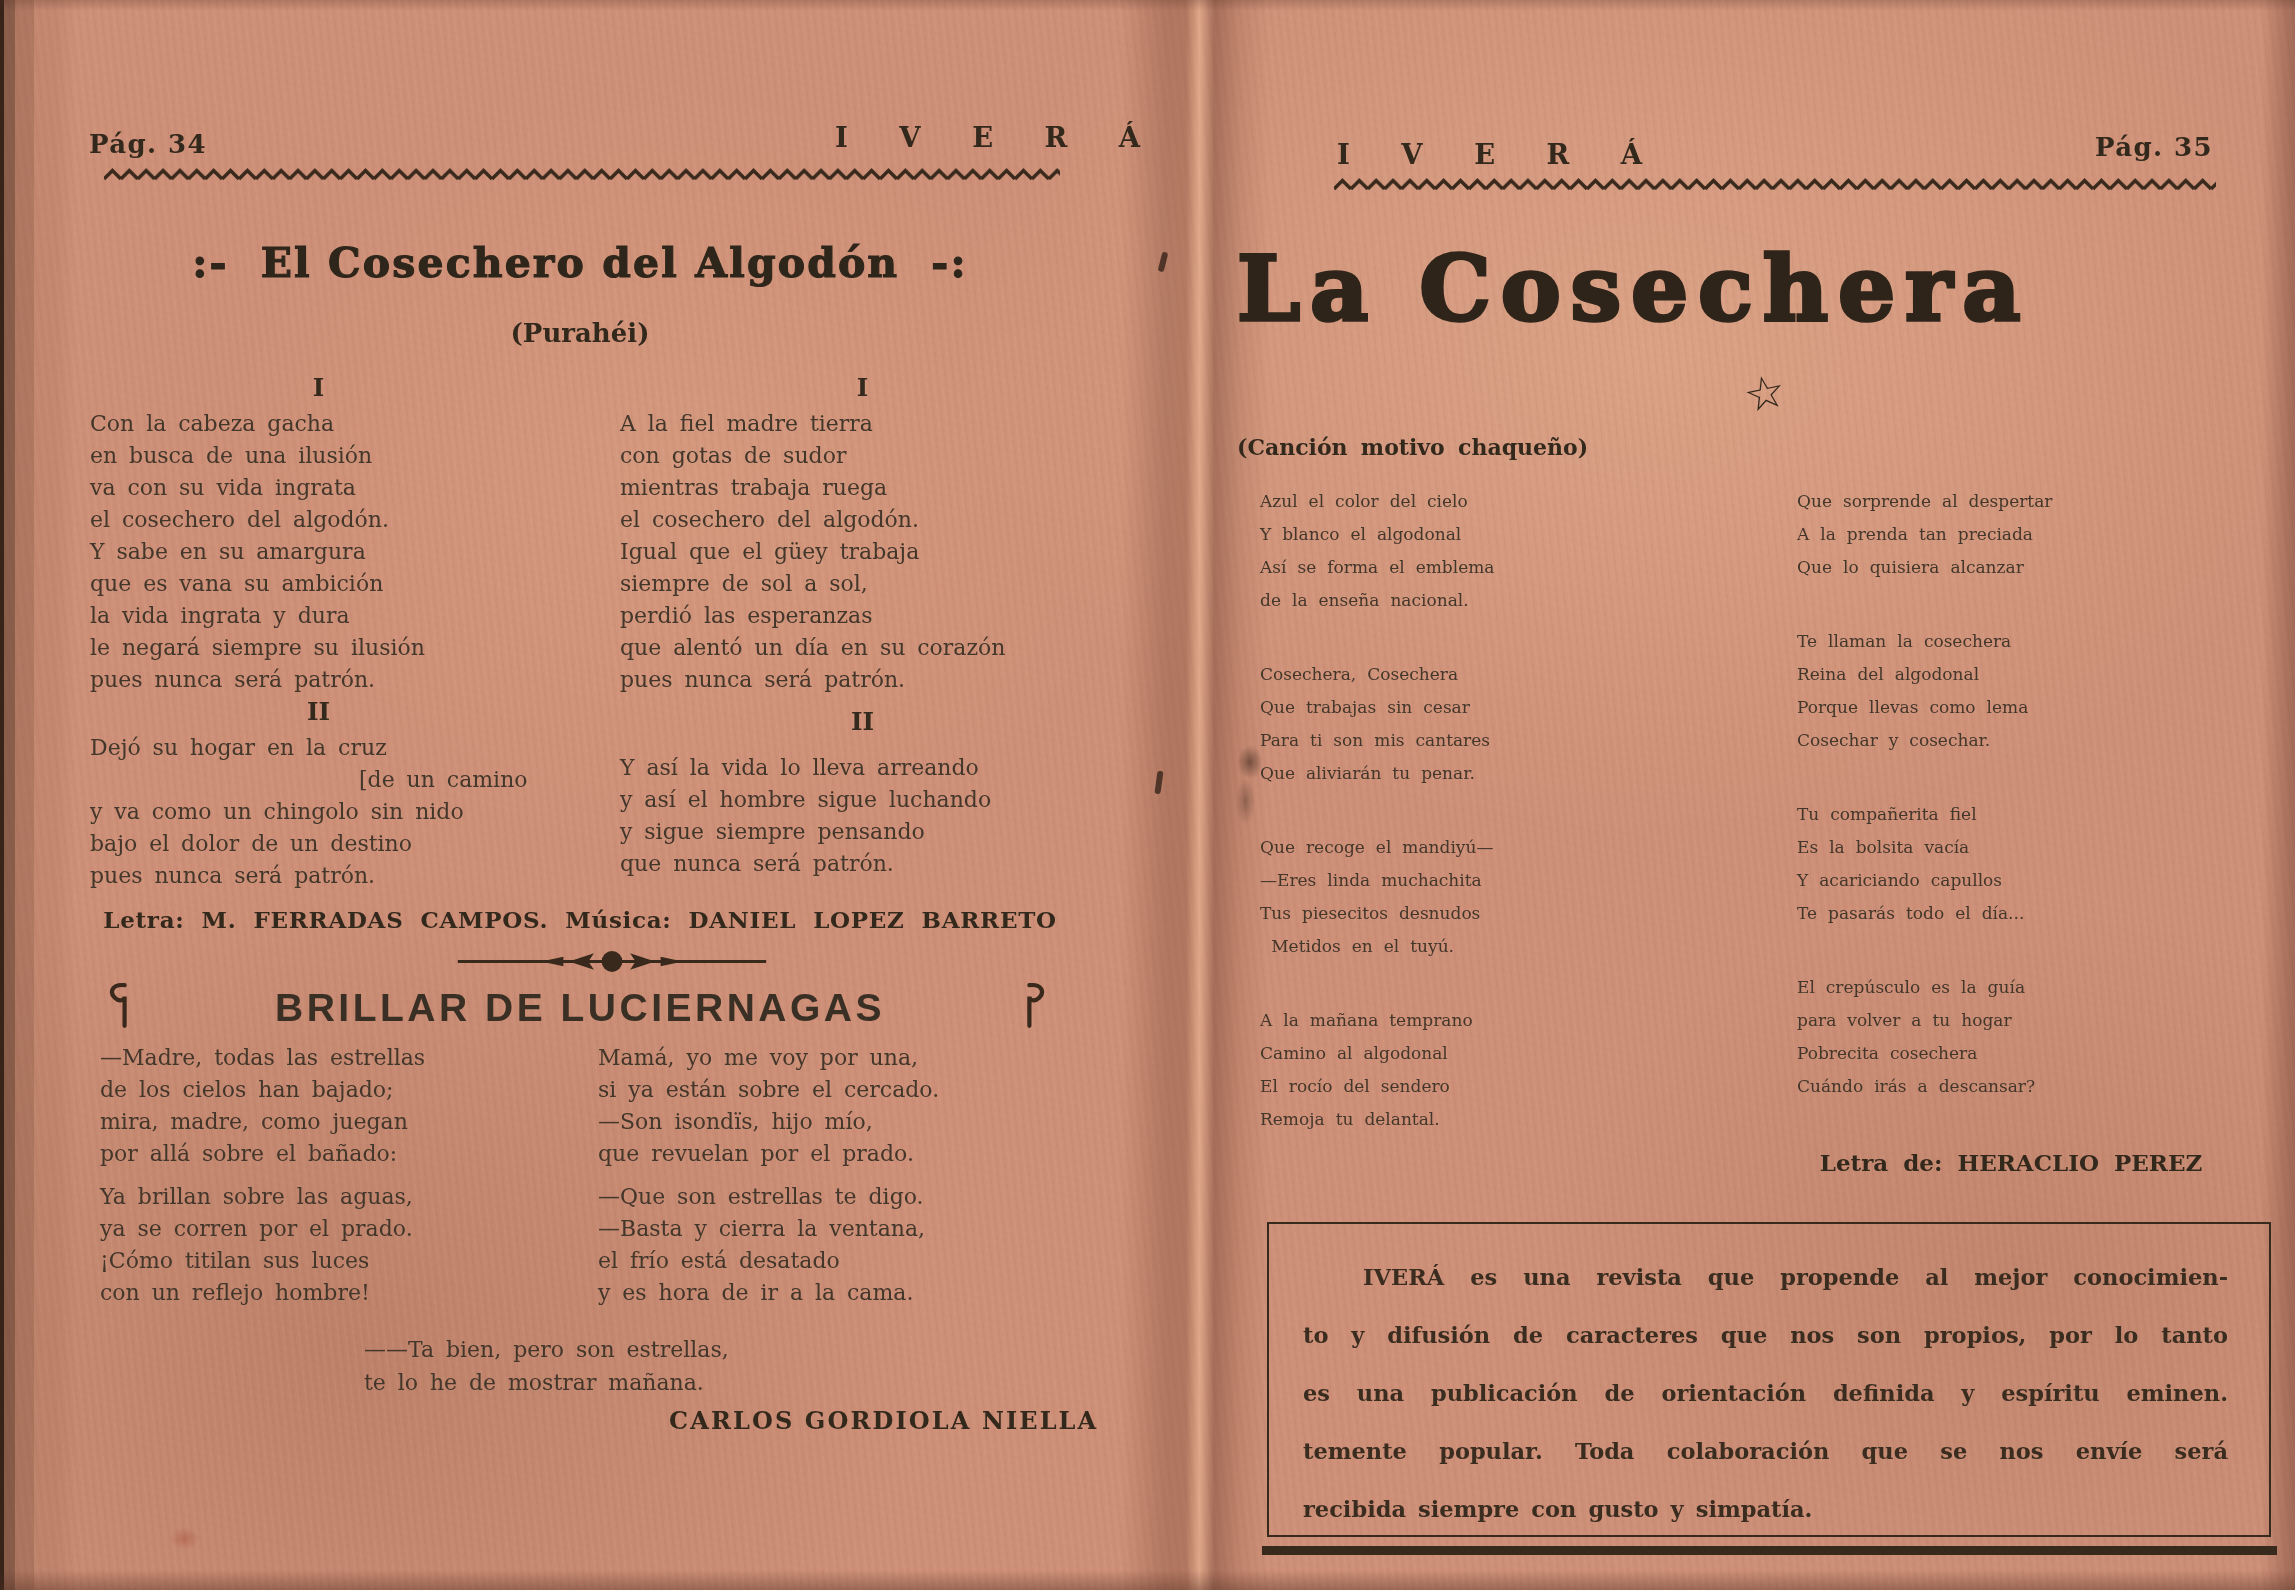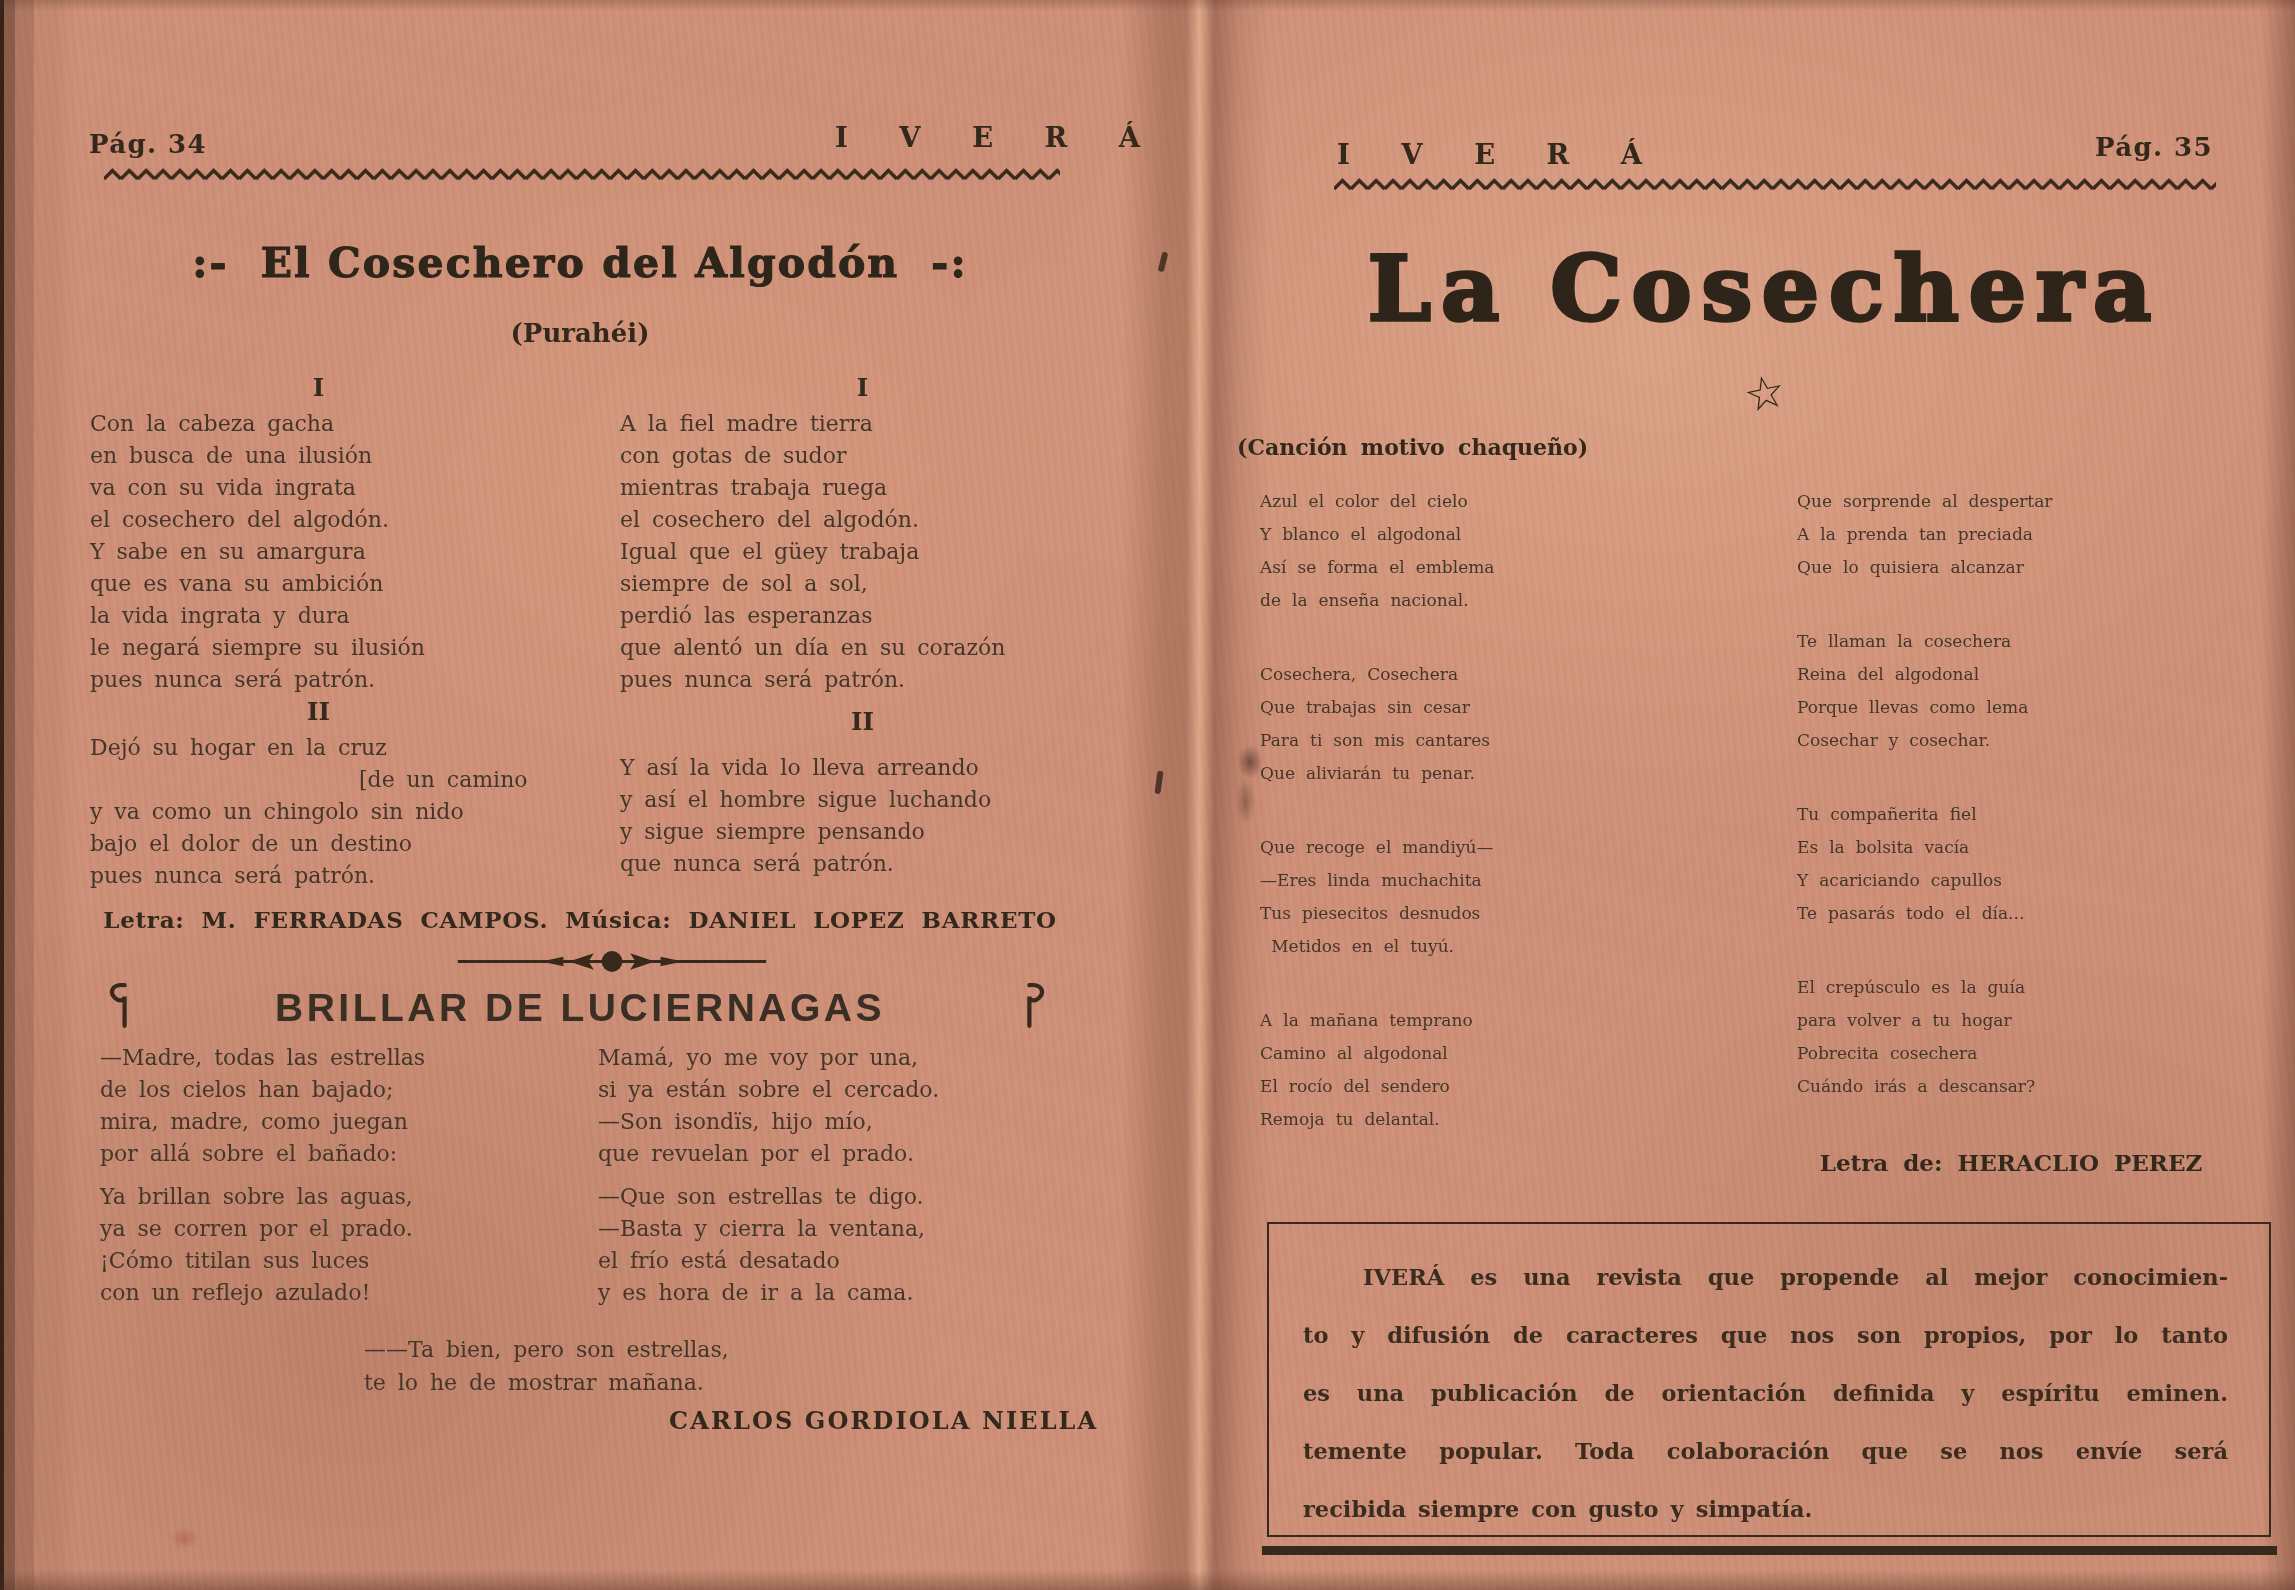--- a/index.html
+++ b/index.html
@@ -57,21 +57,21 @@
   .orn{position:absolute}
   #s2-title{position:absolute;left:49px;top:986px;width:1062px;text-align:center;
     font-family:"Liberation Sans","DejaVu Sans",sans-serif;font-size:39px;font-weight:bold;letter-spacing:3.5px;color:#3a2f24;white-space:nowrap}
   #s2c1{left:100px;top:1042px;width:450px}
   #s2c2{left:598px;top:1042px;width:485px}
   .gap{margin-top:11.2px}
   #closing{position:absolute;left:364px;top:1333px;width:534px}
   #closing .vline{line-height:33px}
   #author{position:absolute;left:669px;top:1406px;font-size:24px;font-weight:bold;letter-spacing:2.1px;color:#33281c;white-space:nowrap}
 
-  #rp-title{position:absolute;left:1237px;top:236px;width:1055px;text-align:center;font-size:90px;line-height:105px;
+  #rp-title{position:absolute;left:1237px;top:236px;width:1055px;font-size:90px;line-height:105px;
     font-weight:bold;letter-spacing:9.8px;color:#2e241a;-webkit-text-stroke:3.5px #2e241a;white-space:nowrap}
   #rp-star{position:absolute;left:1237px;top:366px;width:1055px;text-align:center;font-size:46px;color:#33281c}
   #rp-star span{display:inline-block;transform:rotate(-12deg)}
   #rp-subtitle{position:absolute;left:1237px;top:434px;width:1055px;text-align:left;font-size:22px;font-weight:bold;color:#33281c;word-spacing:5.6px}
   #rpc1{left:1260px;top:485px;width:485px}
   #rpc2{left:1797px;top:485px;width:492px}
   .rp .vline{font-size:17px;line-height:33px;word-spacing:5.6px}
   .rstz{margin-bottom:41px}
   #rpc1 .rstz:nth-of-type(3) .vline:last-child{padding-left:11.2px}
   #rp-credit{position:absolute;left:1779px;top:1149px;width:464px;text-align:center;font-size:23px;font-weight:bold;color:#33281c;word-spacing:7px;white-space:nowrap}
@@ -186,21 +186,21 @@
     <div>
         <div class="vline">—Madre, todas las estrellas</div>
         <div class="vline">de los cielos han bajado;</div>
         <div class="vline">mira, madre, como juegan</div>
         <div class="vline">por allá sobre el bañado:</div>
       </div>
     <div class="gap">
         <div class="vline">Ya brillan sobre las aguas,</div>
         <div class="vline">ya se corren por el prado.</div>
         <div class="vline">¡Cómo titilan sus luces</div>
-        <div class="vline">con un reflejo azulado!</div>
+        <div class="vline">con un reflejo hombre!</div>
       </div>
   </div>
   <div id="s2c2" class="col">
     <div>
         <div class="vline">Mamá, yo me voy por una,</div>
         <div class="vline">si ya están sobre el cercado.</div>
         <div class="vline">—Son isondïs, hijo mío,</div>
         <div class="vline">que revuelan por el prado.</div>
       </div>
     <div class="gap">

